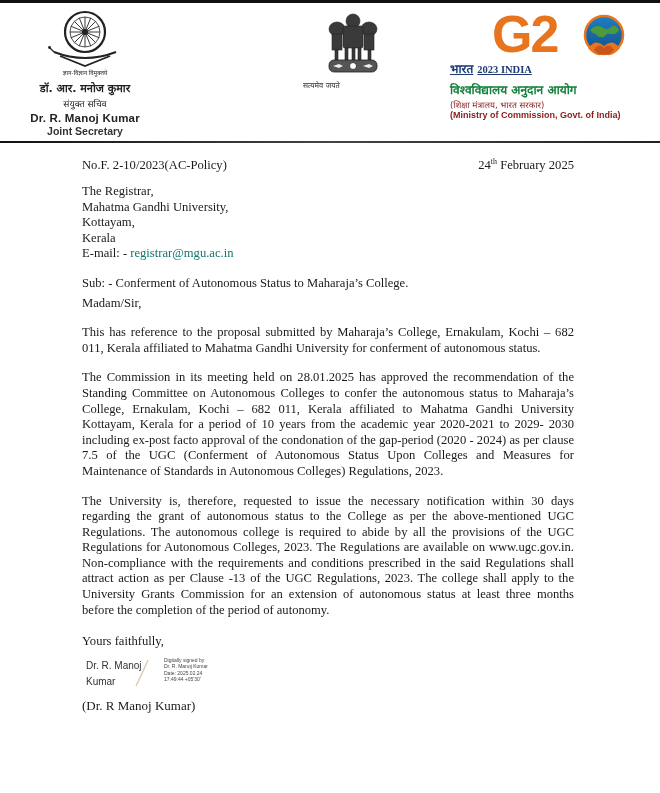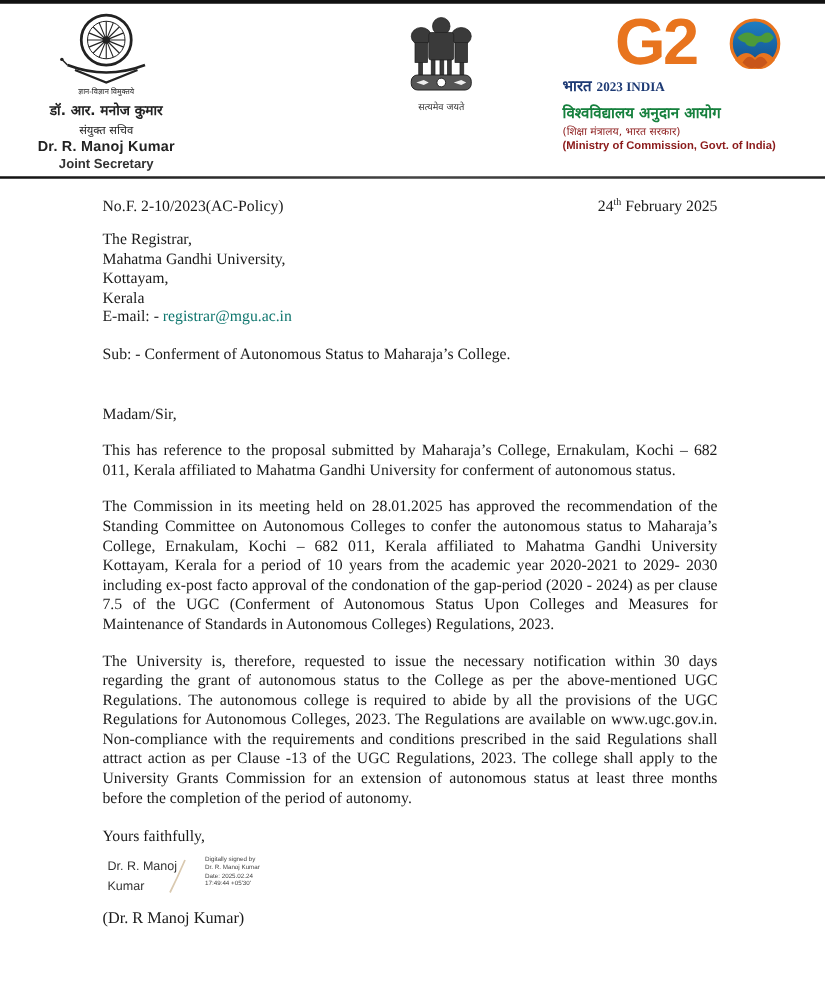--- a/index.html
+++ b/index.html
@@ -10,49 +10,49 @@
     .top-edge { position: absolute; left: 0; top: 0; width: 660px; height: 3px; background: #111; }
     .header { position: absolute; left: 0; top: 0; width: 660px; height: 140px; }
     .hdr-left { position: absolute; left: 0; top: 8px; width: 170px; text-align: center; }
     .ugc-emblem { display: block; margin: 0 auto; width: 90px; height: 60px; }
     .ugc-motto { font-family: "Liberation Sans", sans-serif; font-size: 6px; color: #222; margin-top: 1px; }
     .hindi-name { font-family: "DejaVu Sans", sans-serif; font-size: 11px; font-weight: bold; color: #222; margin-top: 3px; }
     .hindi-desig { font-family: "DejaVu Sans", sans-serif; font-size: 9px; color: #222; margin-top: 2px; }
     .eng-name { font-family: "Liberation Sans", sans-serif; font-size: 11.5px; font-weight: bold; color: #222; margin-top: 2px; letter-spacing: 0.2px; }
     .eng-desig { font-family: "Liberation Sans", sans-serif; font-size: 10.5px; font-weight: bold; color: #333; margin-top: 1px; }
 
-    .hdr-center { position: absolute; left: 303px; top: 12px; width: 100px; text-align: center; }
+    .hdr-center { position: absolute; left: 303px; top: 12px; width: 100px; }
     .ashoka { display: block; margin: 0 auto; width: 60px; height: 66px; }
     .satyameva { font-family: "DejaVu Sans", sans-serif; font-size: 7.5px; color: #333; margin-top: 2px; }
 
     .hdr-right { position: absolute; left: 450px; top: 10px; width: 210px; text-align: left; }
     .g20 { position: relative; width: 170px; height: 52px; margin: 0 auto; }
     .g20-text { position: absolute; left: 22px; top: -6px; font-family: "Liberation Sans", sans-serif; font-size: 52px; font-weight: bold; letter-spacing: -2px; }
     .g20-g { color: #e8741e; }
     .g20-2 { color: #e8741e; }
     .g20-globe { position: absolute; left: 110px; top: 4px; width: 48px; height: 48px; }
-    .g20-sub { font-family: "Liberation Serif", serif; font-size: 10.5px; font-weight: bold; color: #1d3a74; margin-top: -2px; }
+    .g20-sub { font-family: "Liberation Serif", serif; font-size: 10.5px; font-weight: bold; color: #1d3a74; margin-top: -2px; text-decoration: underline; }
     .g20-sub .hi { font-family: "DejaVu Sans", sans-serif; font-size: 12px; color: #1d3a74; margin-right: 4px; }
     .ugc-hindi { font-family: "DejaVu Sans", sans-serif; font-size: 12px; font-weight: bold; color: #15803d; margin-top: 4px; }
     .ugc-eng { font-family: "Liberation Sans", sans-serif; font-size: 12px; font-weight: bold; color: #1d2f5e; margin-top: 1px; }
     .ugc-min-hi { font-family: "DejaVu Sans", sans-serif; font-size: 8.5px; color: #8b1a1a; margin-top: 1px; }
     .ugc-min-en { font-family: "Liberation Sans", sans-serif; font-size: 9px; font-weight: bold; color: #8b1a1a; margin-top: 0px; }
 
     .divider { position: absolute; left: 0; top: 141px; width: 660px; height: 2px; background: linear-gradient(to right, #111, #444 50%, #222); }
 
     .letter { position: absolute; left: 82px; top: 150px; width: 492px; font-size: 12.6px; line-height: 15.6px; }
     .ref-row { position: relative; height: 16px; margin-top: 8px; }
     .ref-no { position: absolute; left: 0; top: 0; }
     .ref-date { position: absolute; right: 0; top: 0; }
     .ref-date sup { font-size: 8px; line-height: 0; }
     .addr { margin-top: 10px; }
     .addr div { height: 15.6px; }
     .email-link { color: #0f766e; }
     .subject { margin-top: 14px; }
-    .salutation { margin-top: 32px; }
+    .salutation { margin-top: 4px; }
     .para { margin-top: 14px; text-align: justify; }
     .closing { margin-top: 16px; }
     .sig { position: relative; height: 34px; margin-top: 6px; }
     .sig-name { position: absolute; left: 4px; top: 2px; font-family: "Liberation Sans", sans-serif; font-size: 10px; line-height: 16px; color: #333; }
     .sig-cert { position: absolute; left: 82px; top: 1px; font-family: "Liberation Sans", sans-serif; font-size: 5px; line-height: 6.4px; color: #444; }
     .sig-mark { position: absolute; left: 50px; top: 0px; width: 20px; height: 34px; }
     .sig-footer { margin-top: 8px; font-size: 13px; }
   </style>
 </head>
 <body>

